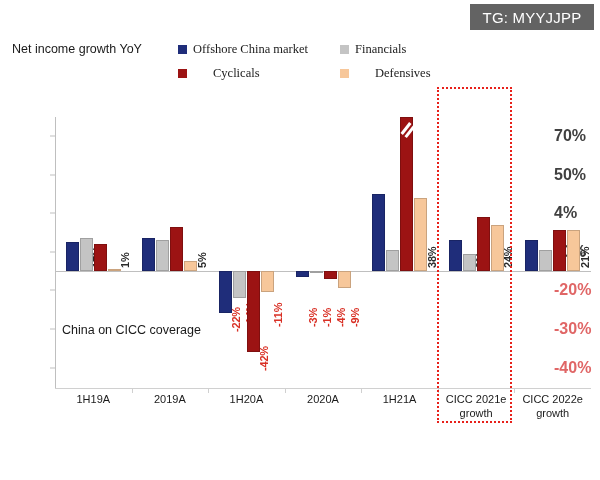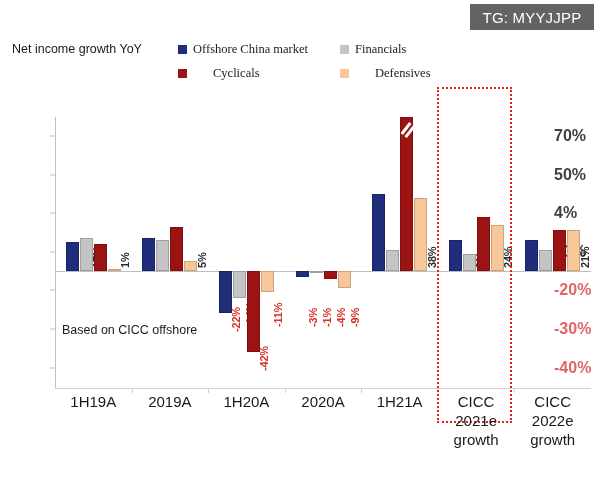--- a/index.html
+++ b/index.html
@@ -103,21 +103,21 @@
   #highlight-box {
     position: absolute;
     left: 437px; top: 87px; width: 75px; height: 336px;
     border: 2px dotted #e8201a;
     pointer-events: none;
   }
 
   
   #xlabels { position: absolute; left: 0; top: 393px; width: 600px; height: 44px; }
   .xlabel {
-    position: absolute; text-align: center; font-size: 15px; color: #1a1a1a;
+    position: absolute; text-align: center; font-size: 11px; color: #1a1a1a;
     line-height: 1.25;
   }
 </style>
 </head>
 <body>
 
 <div id="root">
 
   <div class="wm" id="tg-watermark">TG: MYYJJPP</div>
 
@@ -216,21 +216,21 @@
         <div class="bar-label inside" style="left: 536.714px; top: 168px;">16%</div>
         <div class="bar" style="left: 539.214px; top: 149.77px; width: 13px; height: 21.23px; background: rgb(196, 196, 196);"></div>
         <div class="bar-label dark" style="left: 550.714px; top: 168px;">11%</div>
         <div class="bar" style="left: 553.214px; top: 130.47px; width: 13px; height: 40.53px; background: rgb(156, 19, 19);"></div>
         <div class="bar-label inside" style="left: 564.714px; top: 168px;">21%</div>
         <div class="bar" style="left: 567.214px; top: 130.47px; width: 13px; height: 40.53px; background: rgb(247, 199, 154);"></div>
         <div class="bar-label dark" style="left: 578.714px; top: 168px;">21%</div>
       </div>
 
     <div id="chart-annotation">
-      <div>Based on CICC offshore</div>
+      <div>China on CICC coverage</div>
     </div>
   <div class="cat-tick" style="left: 131.571px;"></div>
       <div class="cat-tick" style="left: 208.143px;"></div>
       <div class="cat-tick" style="left: 284.714px;"></div>
       <div class="cat-tick" style="left: 361.286px;"></div>
       <div class="cat-tick" style="left: 437.857px;"></div>
       <div class="cat-tick" style="left: 514.429px;"></div>
     </div>
 
   <div id="highlight-box" style="border-color: rgb(232, 32, 26);"></div>

